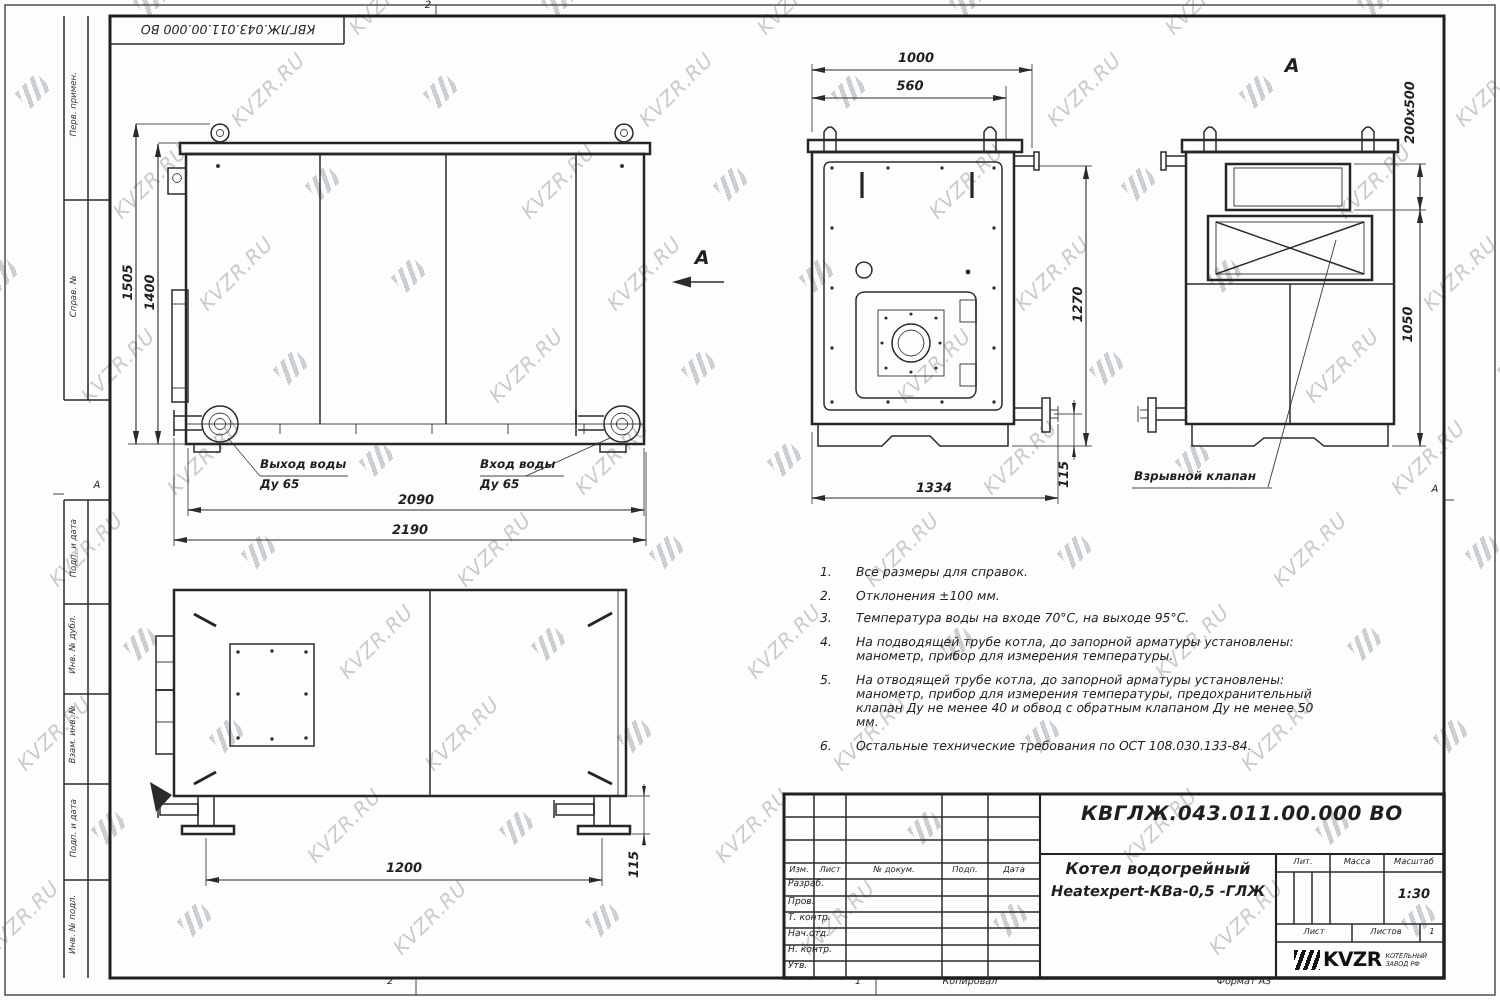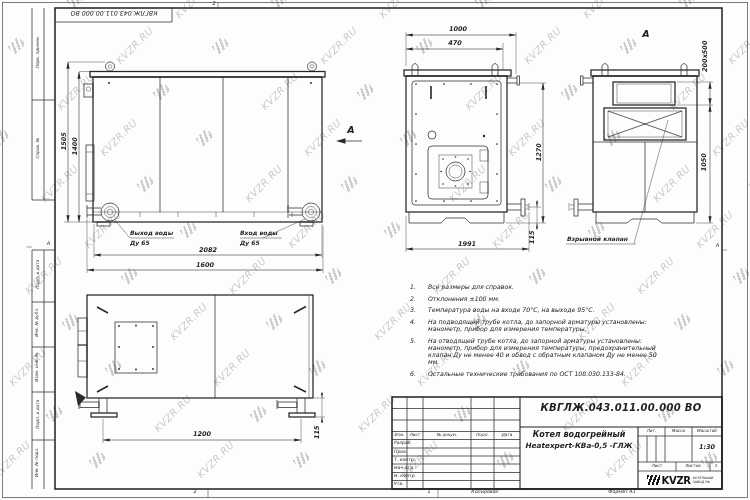--- a/index.html
+++ b/index.html
@@ -319,33 +319,33 @@
   <span class="t sidecol c r90" style="left:-8px;top:50px;width:92px">Перв. примен.</span>
   <span class="t sidecol c r90" style="left:-12px;top:146px;width:100px">Справ. №</span>
   <span class="t sidecol c r90" style="left:12px;top:272px;width:52px">Подп. и дата</span>
   <span class="t sidecol c r90" style="left:15px;top:320px;width:45px">Инв. № дубл.</span>
   <span class="t sidecol c r90" style="left:15px;top:365px;width:45px">Взам. инв. №</span>
   <span class="t sidecol c r90" style="left:14px;top:412px;width:48px">Подп. и дата</span>
   <span class="t sidecol c r90" style="left:13px;top:460px;width:49px">Инв. № подл.</span>
 
   <span class="t dim c r90" style="left:44px;top:138px;width:40px">1505</span>
   <span class="t dim c r90" style="left:55px;top:143px;width:40px">1400</span>
-  <span class="t dim c" style="left:188px;top:247px;width:40px">2082</span>
-  <span class="t dim c" style="left:185px;top:262px;width:40px">1600</span>
+  <span class="t dim c" style="left:188px;top:247px;width:40px">2090</span>
+  <span class="t dim c" style="left:185px;top:262px;width:40px">2190</span>
   <span class="t lbl" style="left:130px;top:230px">Выход воды</span>
   <span class="t lbl" style="left:130px;top:240px">Ду 65</span>
   <span class="t lbl" style="left:240px;top:230px">Вход воды</span>
   <span class="t lbl" style="left:240px;top:240px">Ду 65</span>
   <span class="t viewletter c" style="left:345px;top:125px;width:12px">А</span>
 
   <span class="t dim c" style="left:438px;top:26px;width:40px">1000</span>
-  <span class="t dim c" style="left:435px;top:40px;width:40px">470</span>
+  <span class="t dim c" style="left:435px;top:40px;width:40px">560</span>
   <span class="t dim c r90" style="left:519px;top:149px;width:40px">1270</span>
   <span class="t dim c r90" style="left:512px;top:234px;width:40px">115</span>
-  <span class="t dim c" style="left:447px;top:241px;width:40px">1991</span>
+  <span class="t dim c" style="left:447px;top:241px;width:40px">1334</span>
 
   <span class="t viewletter c" style="left:640px;top:29px;width:12px">А</span>
   <span class="t dim c r90" style="left:685px;top:53px;width:40px">200x500</span>
   <span class="t dim c r90" style="left:684px;top:159px;width:40px">1050</span>
   <span class="t lbl" style="left:567px;top:236px">Взрывной клапан</span>
 
   <span class="t dim c" style="left:182px;top:431px;width:40px">1200</span>
   <span class="t dim c r90" style="left:297px;top:429px;width:40px">115</span>
 
   <div class="notes">

